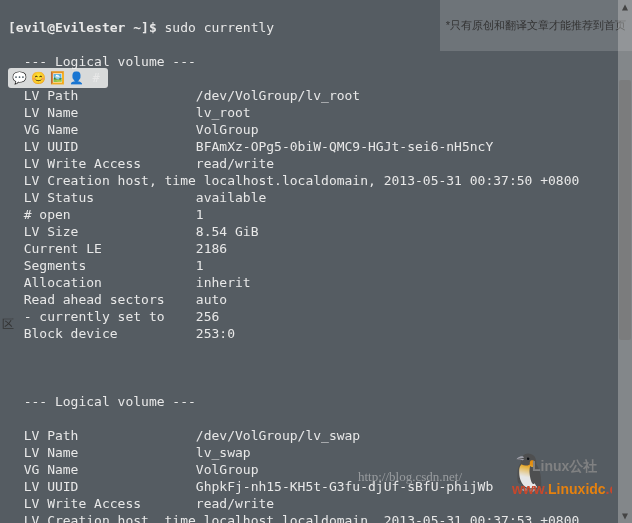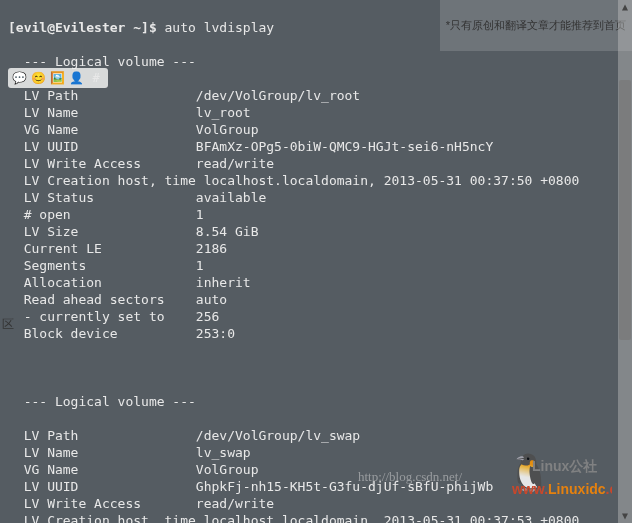--- a/index.html
+++ b/index.html
@@ -119,21 +119,21 @@
       font-weight: bold;
     }
     .tux {
       font-size: 36px;
     }
   </style>
 </head>
 <body>
 
 <div class="terminal">
-<span class="line"><span class="prompt-user">[evil@Evilester ~]$</span> <span>auto lvdisplay</span></span>
+<span class="line"><span class="prompt-user">[evil@Evilester ~]$</span> <span>sudo currently</span></span>
 <span class="line">  --- Logical volume ---</span>
 <span class="line">  LV Path               /dev/VolGroup/lv_root</span><span class="line">  LV Name               lv_root</span><span class="line">  VG Name               VolGroup</span><span class="line">  LV UUID               BFAmXz-OPg5-0biW-QMC9-HGJt-sei6-nH5ncY</span><span class="line">  LV Write Access       read/write</span><span class="line">  LV Creation host, time localhost.localdomain, 2013-05-31 00:37:50 +0800</span><span class="line">  LV Status             available</span><span class="line">  # open                1</span><span class="line">  LV Size               8.54 GiB</span><span class="line">  Current LE            2186</span><span class="line">  Segments              1</span><span class="line">  Allocation            inherit</span><span class="line">  Read ahead sectors    auto</span><span class="line">  - currently set to    256</span><span class="line">  Block device          253:0</span>
 <span class="line"> </span>
 <span class="line">  --- Logical volume ---</span>
 <span class="line">  LV Path               /dev/VolGroup/lv_swap</span><span class="line">  LV Name               lv_swap</span><span class="line">  VG Name               VolGroup</span><span class="line">  LV UUID               GhpkFj-nh15-KH5t-G3fu-djUf-sBfU-phijWb</span><span class="line">  LV Write Access       read/write</span><span class="line">  LV Creation host, time localhost.localdomain, 2013-05-31 00:37:53 +0800</span>
 </div>
 
 <div class="badge-row">*只有原创和翻译文章才能推荐到首页</div>
 
 <div class="toolbar-overlay">

